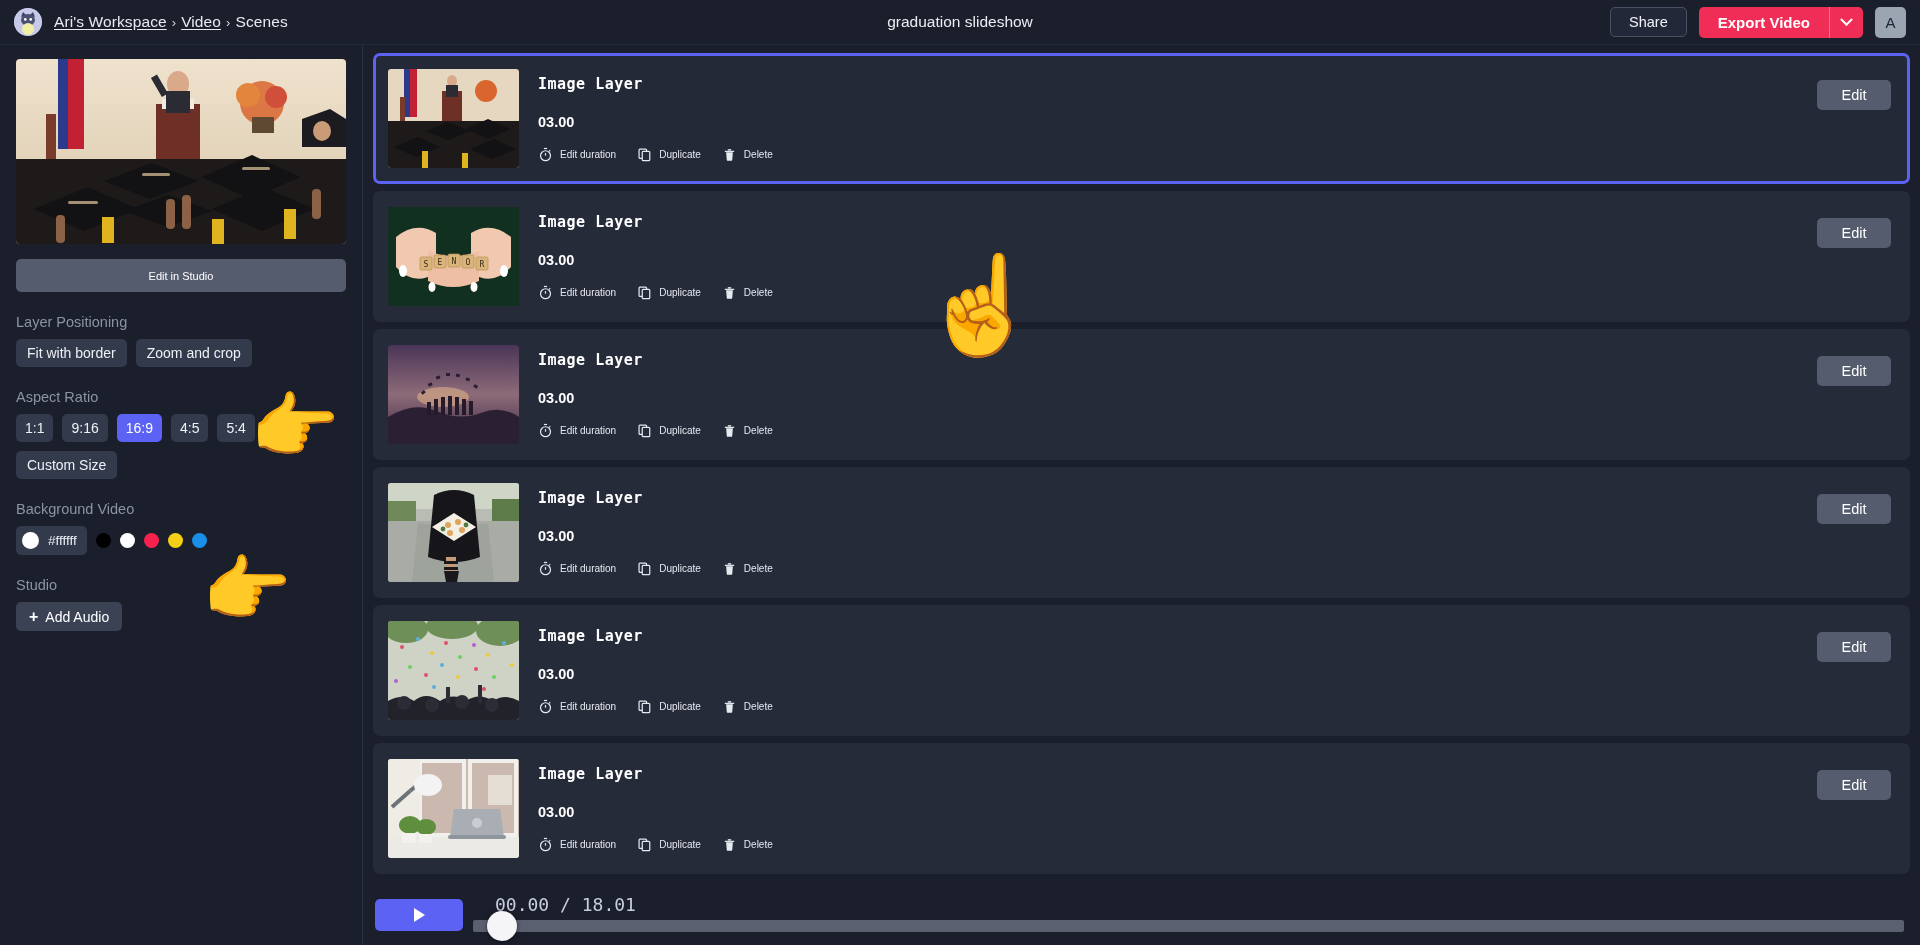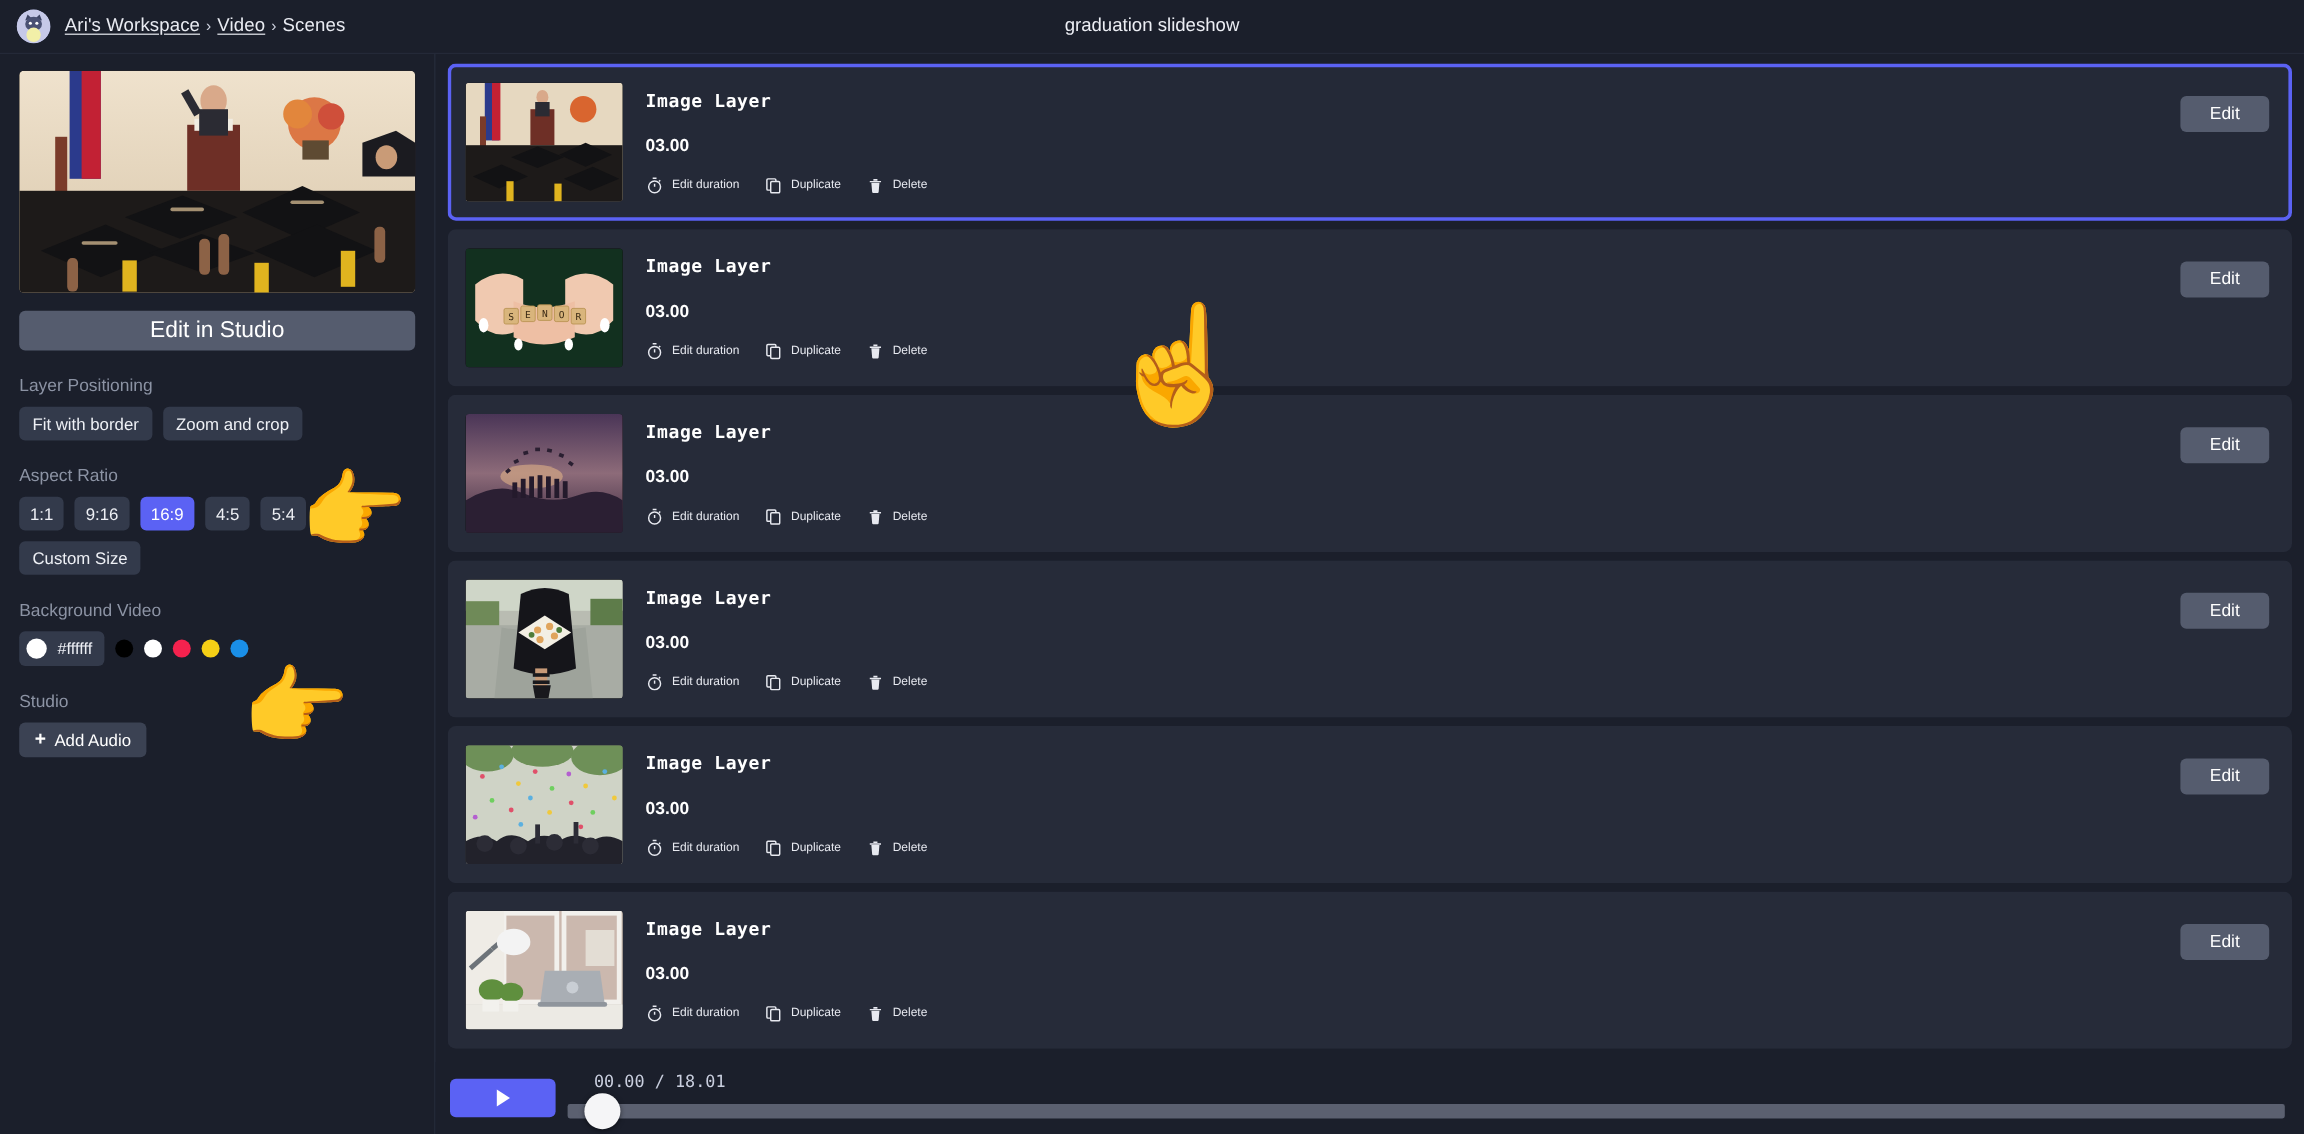--- a/index.html
+++ b/index.html
@@ -71,21 +71,21 @@
     border-right: 1px solid #2a3040;
     padding: 14px 16px 0 16px;
     position: relative;
   }
   .preview {
     width: 330px; height: 185px; border-radius: 4px; overflow: hidden;
     position: relative; background: #2a2218;
   }
   .btn-edit-studio {
     margin-top: 15px; width: 330px; height: 33px; border-radius: 5px;
-    background: #555c6e; color: #fff; font-size: 19px;
+    background: #555c6e; color: #fff; font-size: 11px;
     display: flex; align-items: center; justify-content: center; cursor: pointer; border: none;
   }
   .section-label { color: #8c93a4; font-size: 14.5px; margin: 22px 0 9px 0; }
   .chip-row { display: flex; gap: 9px; flex-wrap: wrap; }
   .chip {
     background: #333a4b; color: #eef0f5; border-radius: 5px;
     height: 28px; padding: 0 11px; font-size: 14px;
     display: flex; align-items: center; cursor: pointer; border: none;
   }
   .chip.active { background: #5b62f4; color: #fff; }
@@ -149,21 +149,21 @@
     padding: 0 12px; gap: 0;
   }
   .btn-play {
     width: 88px; height: 32px; border-radius: 5px; background: #5b62f4;
     border: none; display: flex; align-items: center; justify-content: center; cursor: pointer;
   }
   .play-tri { width: 0; height: 0; border-left: 11px solid #fff; border-top: 7px solid transparent; border-bottom: 7px solid transparent; }
   .time-track { flex: 1; margin-left: 10px; position: relative; height: 42px; }
   .time-text {
     font-family: "DejaVu Sans Mono", "Liberation Mono", monospace;
-    font-size: 14px; color: #c9cede; position: absolute; top: 0; left: 22px;
+    font-size: 18px; color: #c9cede; position: absolute; top: 0; left: 22px;
   }
   .track {
     position: absolute; left: 0; right: 4px; top: 26px; height: 12px;
     background: #5b6070; border-radius: 2px;
   }
   .track-handle {
     position: absolute; left: 14px; top: 17px; width: 30px; height: 30px;
     border-radius: 50%; background: #f5f5f7; box-shadow: 0 1px 4px rgba(0,0,0,.5); cursor: pointer;
   }
 
@@ -192,20 +192,30 @@
           <circle cx="11.3" cy="11.4" r="1.3" fill="#fff"></circle>
           <circle cx="16.7" cy="11.4" r="1.3" fill="#fff"></circle>
           <ellipse cx="14" cy="21" rx="6" ry="6" fill="#f2efa8"></ellipse>
         </svg>
       </div>
       <div class="breadcrumb"><span class="crumb-link">Ari's Workspace</span><span class="sep">›</span><span class="crumb-link">Video</span><span class="sep">›</span><span>Scenes</span></div>
     </div>
 
     <div class="doc-title">graduation slideshow</div>
 
+    <div class="top-right">
+      <button class="btn-share">Share</button>
+      <div class="export-group">
+        <button class="btn-export">Export Video</button>
+        <div class="btn-export-caret">
+            <span class="caret-glyph"></span>
+          </div>
+      </div>
+      <div class="user-avatar">A</div>
+    </div>
   </div>
 
   <div class="body-row">
 
     <div class="sidebar">
 
       <div class="preview">
         <svg class="img-grad" viewBox="0 0 330 185" preserveAspectRatio="none" aria-hidden="true">
           <defs>
             <linearGradient id="curtain" x1="0" y1="0" x2="0" y2="1">

